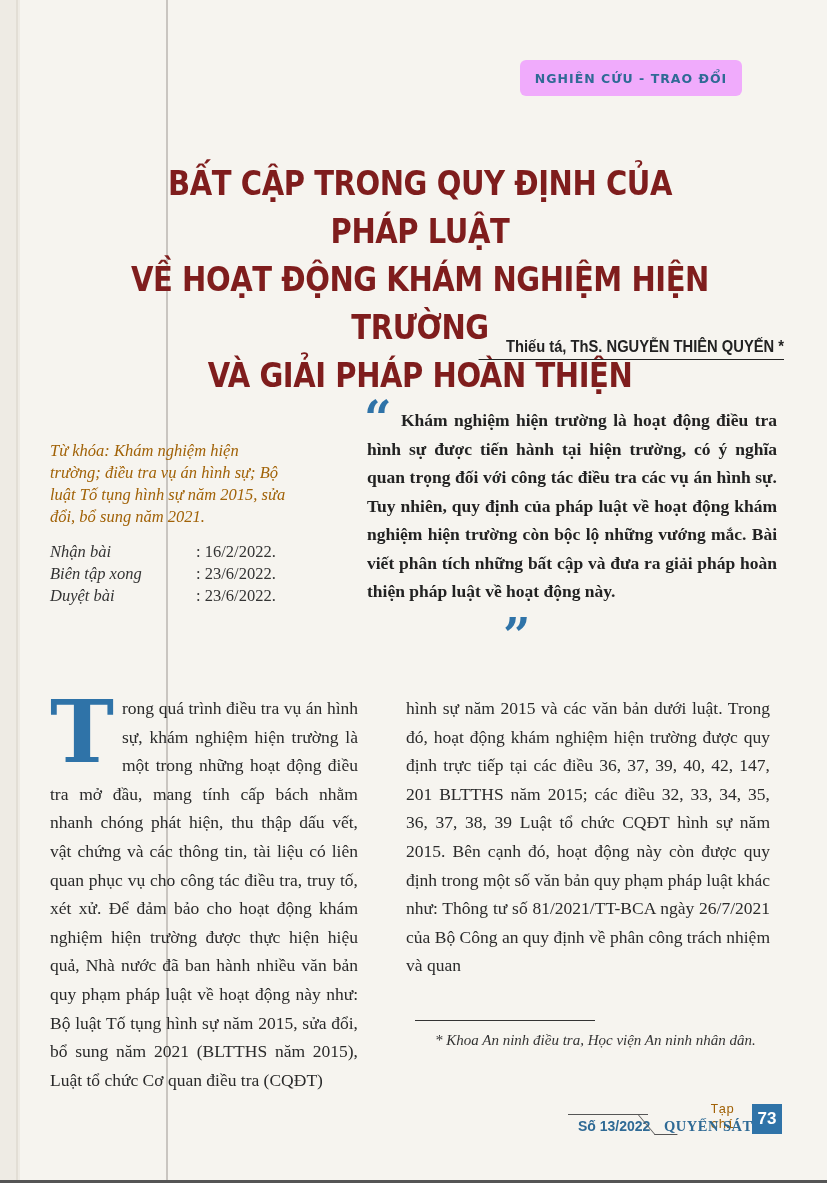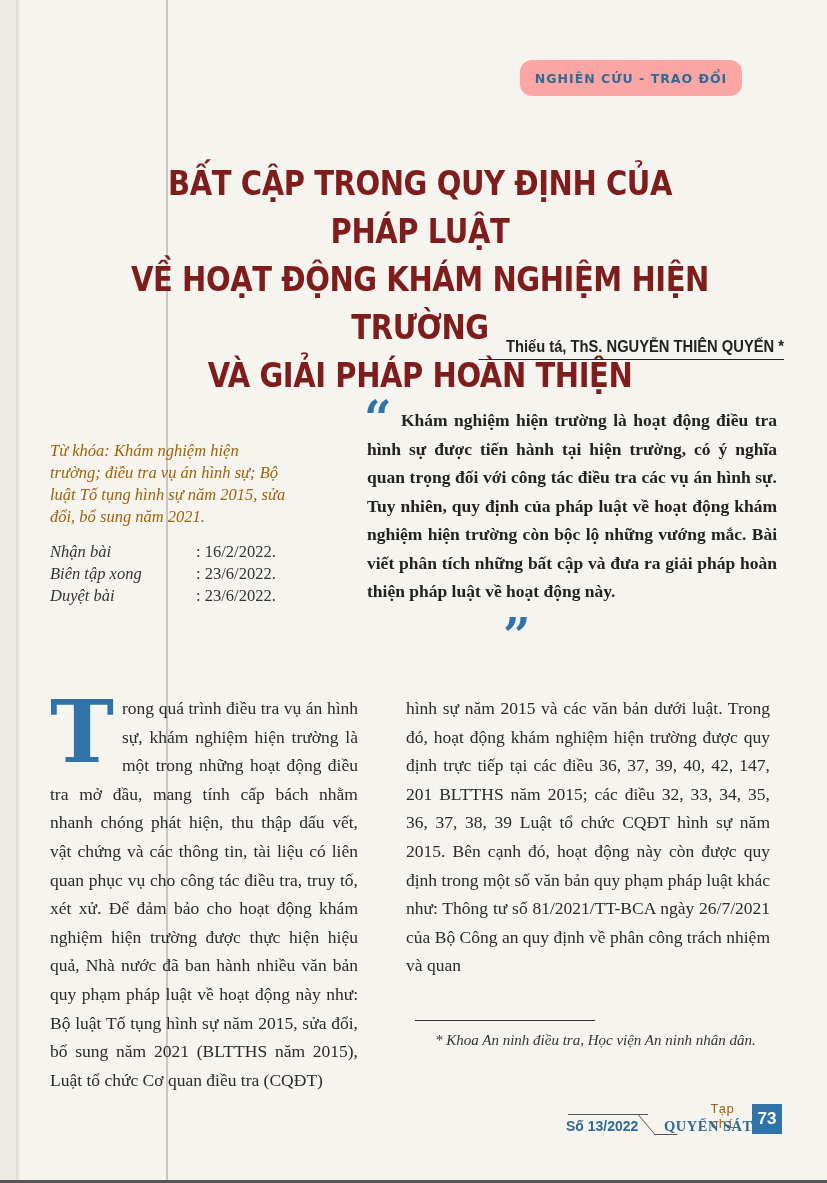--- a/index.html
+++ b/index.html
@@ -8,21 +8,21 @@
     background: #f6f4ef;
     font-family: "Liberation Serif", serif;
     color: #2a2a2a;
   }
   .edge-left { position: absolute; left: 0; top: 0; width: 20px; height: 1183px; background: #eeebe4; }
   .edge-left::after { content: ""; position: absolute; left: 16px; top: 0; width: 2px; height: 1183px; background: #e2ded5; }
   .fold-line { position: absolute; left: 166px; top: 0; width: 2px; height: 1183px; background: #b9b6b0; opacity: .75; }
 
   .section-tag {
     position: absolute; left: 520px; top: 60px; width: 222px; height: 36px;
-    background: #fca5a5; border-radius: 12px;
+    background: #f0abfc; border-radius: 6px;
     display: flex; align-items: center; justify-content: center;
     color: #2f6a95; font-family: "DejaVu Sans", sans-serif; font-weight: bold;
     font-size: 12.5px; letter-spacing: 1px;
   }
 
   .title {
     position: absolute; left: 90px; top: 160px; width: 660px;
     text-align: center; color: #7f1d1d;
     font-family: "DejaVu Sans", sans-serif; font-weight: bold;
     font-size: 33px; line-height: 48px; letter-spacing: -0.5px;
@@ -74,21 +74,21 @@
   }
 
   .footnote-rule { position: absolute; left: 415px; top: 1020px; width: 180px; height: 1px; background: #333; }
   .footnote {
     position: absolute; left: 415px; top: 1030px; width: 362px;
     font-style: italic; font-size: 15px; line-height: 20px; color: #333; text-indent: 20px;
   }
 
   .footer { position: absolute; left: 560px; top: 1100px; width: 240px; height: 40px; }
   .footer .line { position: absolute; left: 8px; top: 14px; width: 80px; height: 1px; background: #555; }
-  .footer .issue { position: absolute; left: 6px; top: 18px; font-family: "Liberation Sans", sans-serif; font-weight: bold; font-size: 14px; color: #2f6a95; }
+  .footer .issue { position: absolute; left: 18px; top: 18px; font-family: "Liberation Sans", sans-serif; font-weight: bold; font-size: 14px; color: #2f6a95; }
   .footer .slash { position: absolute; left: 86px; top: 14px; width: 22px; height: 20px;
     border-left: 1px solid #555; border-bottom: 1px solid #555; transform: skewX(40deg); }
   .footer .mag-label { position: absolute; left: 130px; top: 2px; font-size: 13px; color: #a16207; text-align: right; width: 44px; font-family: Liberation Mono, monospace; }
   .footer .mag-name { position: absolute; left: 104px; top: 18px; font-size: 14.5px; color: #2f6a95; font-weight: bold; letter-spacing: .5px; }
   .footer .page-no {
     position: absolute; left: 192px; top: 4px; width: 30px; height: 30px;
     background: #2f73a8; color: #fff; font-family: "Liberation Sans", sans-serif; font-weight: bold;
     font-size: 17px; display: flex; align-items: center; justify-content: center;
   }
   .bottom-edge { position: absolute; left: 0; bottom: 0; width: 827px; height: 3px; background: #555; }

